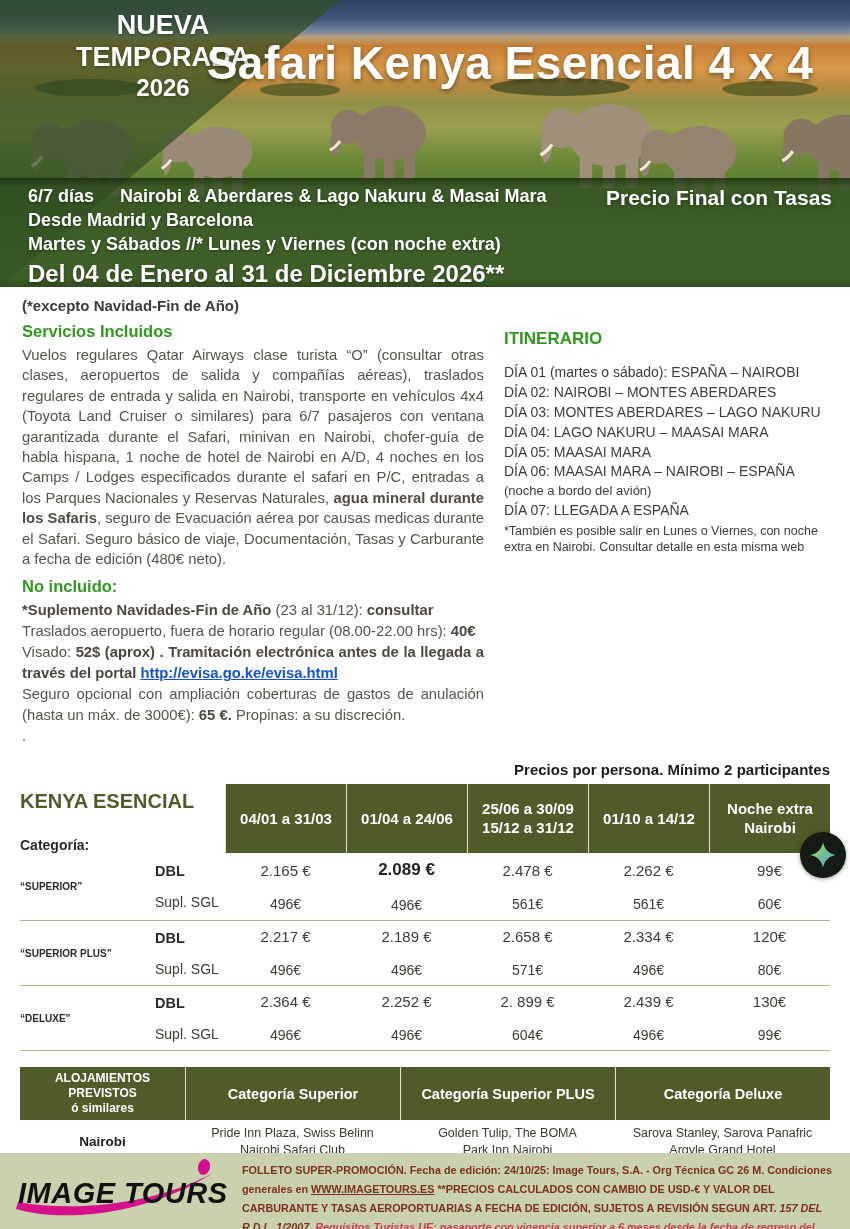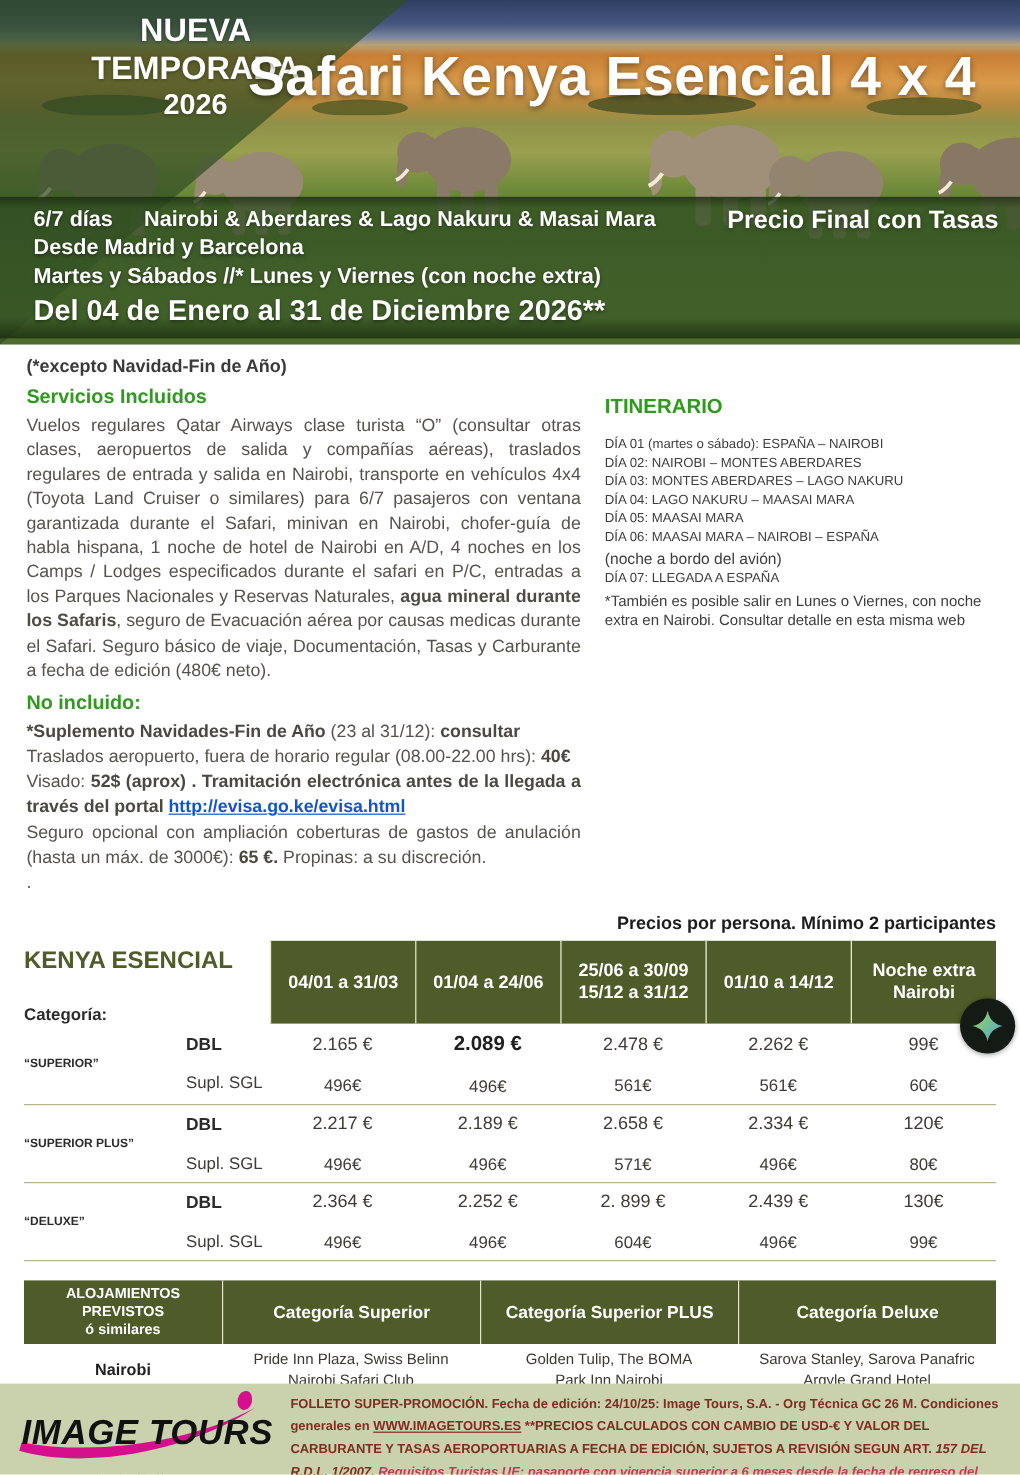--- a/index.html
+++ b/index.html
@@ -25,21 +25,21 @@
     clip-path:polygon(0 0, 340px 0, 0 100%);
   }
   .badge-text { position:absolute; top:10px; left:38px; width:250px; text-align:center;
     color:#fff; font-weight:bold; line-height:1.18; font-size:27px; text-shadow:0 1px 3px rgba(0,0,0,.35); }
   .badge-text .b3 { font-size:24px; }
 
   .hero-title { position:absolute; top:36px; left:180px; width:660px; text-align:center;
     color:#fff; font-weight:bold; font-size:46px; letter-spacing:0.5px;
     text-shadow:0 2px 5px rgba(0,0,0,.45); }
 
-  .infoband { position:absolute; left:0; top:164px; width:850px; height:118px;
+  .infoband { position:absolute; left:0; top:178px; width:850px; height:118px;
     background:linear-gradient(180deg, rgba(26,46,16,.85) 0%, rgba(47,77,33,.74) 8%,
       rgba(56,88,38,.70) 85%, rgba(26,46,16,.85) 100%);
     color:#fff; }
   .infoband-inner { position:absolute; left:28px; top:7px; width:500px; }
   .ib-line { font-weight:bold; font-size:18px; line-height:1.32; text-shadow:0 1px 3px rgba(0,0,0,.4); white-space:nowrap; }
   .ib-line .gap { display:inline-block; width:26px; }
   .ib-date { font-size:24px; margin-top:2px; }
   .priceblock { position:absolute; right:18px; top:4px; width:330px; text-align:right;
     color:#fff; text-shadow:0 1px 4px rgba(0,0,0,.4); }
   .price-row { display:flex; align-items:baseline; justify-content:flex-end; gap:10px; }
@@ -54,21 +54,21 @@
 
   .except { color:#3a3a3a; font-weight:bold; font-size:15px; margin-top:2px; }
   .h-green { color:#2f9a1e; font-weight:bold; font-size:16.5px; margin-top:8px; margin-bottom:4px; }
   .para { color:#57534c; font-size:14.8px; line-height:1.38; text-align:justify; }
   .para b { color:#504c45; }
   .ni-line { color:#57534c; font-size:14.8px; line-height:1.42; text-align:justify; }
   .ni-line b { color:#4c4841; }
   a.evisa { color:#1155cc; font-weight:bold; }
 
   .itin-head { color:#2f9a1e; font-weight:bold; font-size:17px; margin-top:34px; margin-bottom:14px; }
-  .itin-line { color:#3d3d3d; font-size:11px; line-height:1.42; }
+  .itin-line { color:#3d3d3d; font-size:14px; line-height:1.42; }
   .itin-line.small { font-size:13px; }
   .itin-foot { color:#3d3d3d; font-size:12.5px; line-height:1.3; margin-top:2px; }
 
   
   .prices-note { text-align:right; padding-right:20px; color:#1c1c1c; font-weight:bold; font-size:15px; margin-top:14px; }
   .ptable { margin:6px 20px 12px 20px; }
   .pt-header { display:flex; }
   .pt-title-block { width:205px; padding-top:6px; }
   .pt-title { color:#4d5c28; font-weight:bold; font-size:20px; }
   .pt-cat { color:#2b2b2b; font-weight:bold; font-size:14px; margin-top:24px; }

